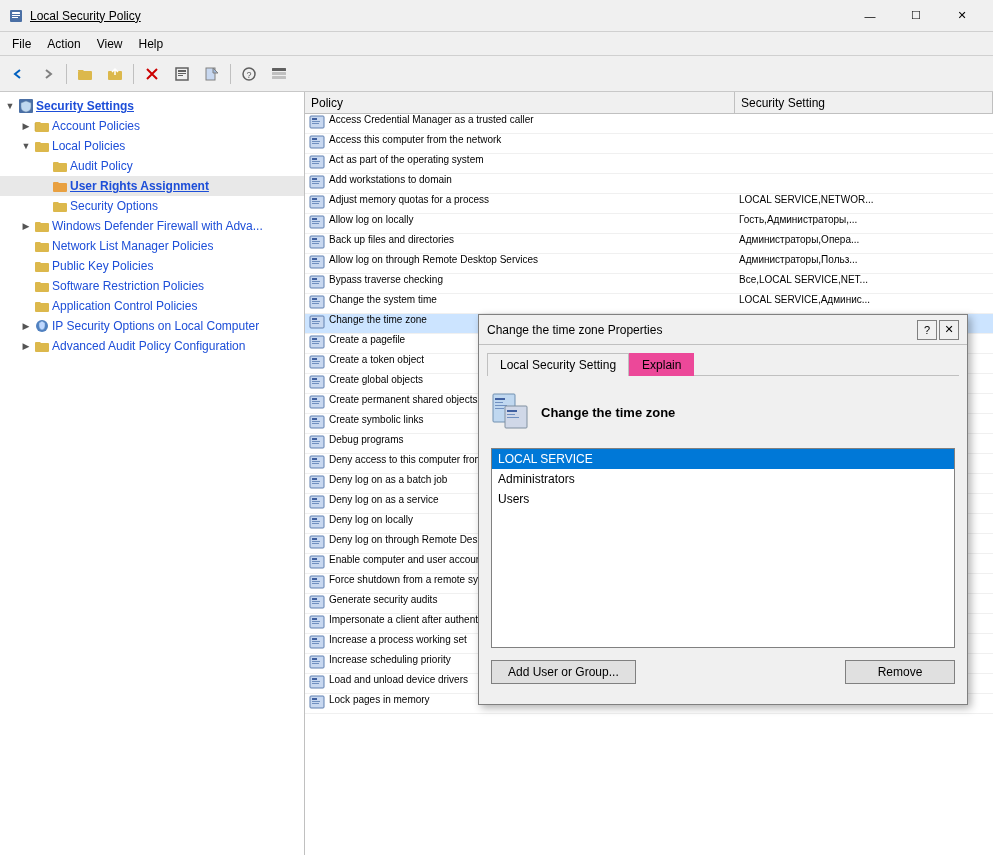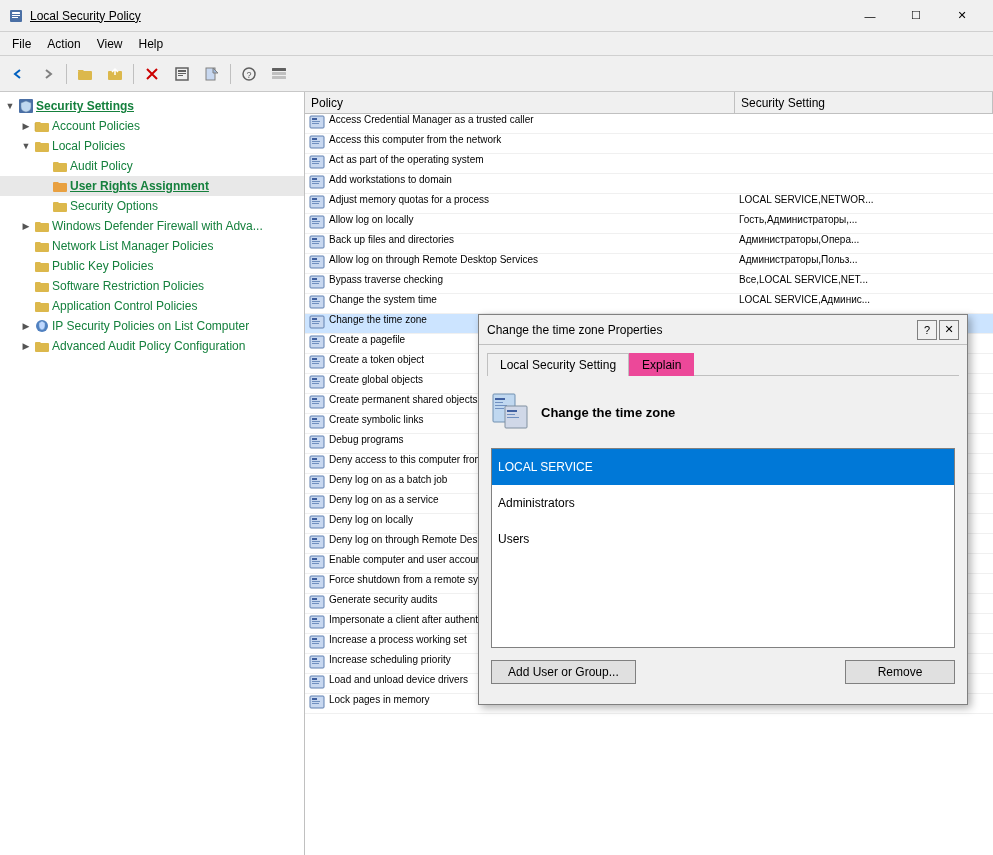--- a/index.html
+++ b/index.html
@@ -136,21 +136,21 @@
       width: 16px;
       height: 16px;
       flex-shrink: 0;
       margin-right: 2px;
       display: flex;
       align-items: center;
       justify-content: center;
     }
     .tree-label {
       font-size: 12px;
-      color: #15803d;
+      color: #1d4ed8;
       overflow: hidden;
       text-overflow: ellipsis;
     }
     .tree-label.underline {
       text-decoration: underline;
     }
     .tree-label.bold {
       font-weight: 600;
     }
 
@@ -300,21 +300,21 @@
       background: #fff;
       border: 1px solid #808080;
       height: 200px;
       overflow-y: auto;
       margin-bottom: 8px;
     }
     .dialog-list-item {
       padding: 2px 6px;
       font-size: 12px;
       cursor: pointer;
-      height: 36px;
+      height: 20px;
       display: flex;
       align-items: center;
     }
     .dialog-list-item.selected {
       background: #0078d7;
       color: #fff;
     }
 
     .dialog-footer {
       display: flex;
@@ -540,21 +540,21 @@
     </div>
 
     <div class="tree-item" style="padding-left:18px;">
       <span class="tree-expander">▶</span>
       <span class="tree-icon">
         <svg width="16" height="16" viewBox="0 0 16 16">
           <circle cx="8" cy="8" r="6" fill="#5080c0"></circle>
           <path d="M8 3 L11 5 L11 8 Q11 11 8 12 Q5 11 5 8 L5 5 Z" fill="#c0d8ff" stroke="#6090c0" stroke-width="0.5"></path>
         </svg>
       </span>
-      <span class="tree-label">IP Security Policies on List Computer</span>
+      <span class="tree-label">IP Security Options on Local Computer</span>
     </div>
 
     <div class="tree-item" style="padding-left:18px;">
       <span class="tree-expander">▶</span>
       <span class="tree-icon icon-folder">
         <svg width="16" height="16" viewBox="0 0 16 16">
           <path d="M1 5 Q1 4 2 4 L6 4 L7 5 L14 5 Q15 5 15 6 L15 13 Q15 14 14 14 L2 14 Q1 14 1 13 Z" fill="#dcb84c"></path>
         </svg>
       </span>
       <span class="tree-label">Advanced Audit Policy Configuration</span>

